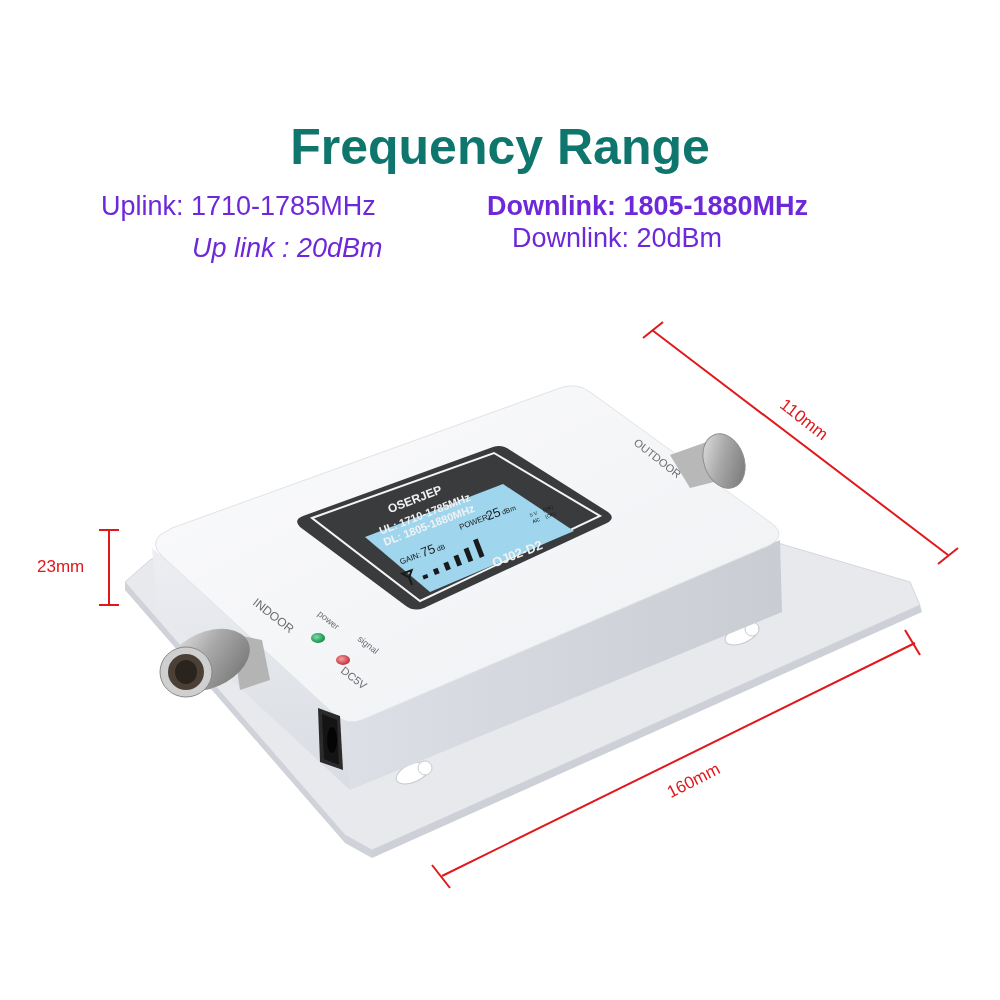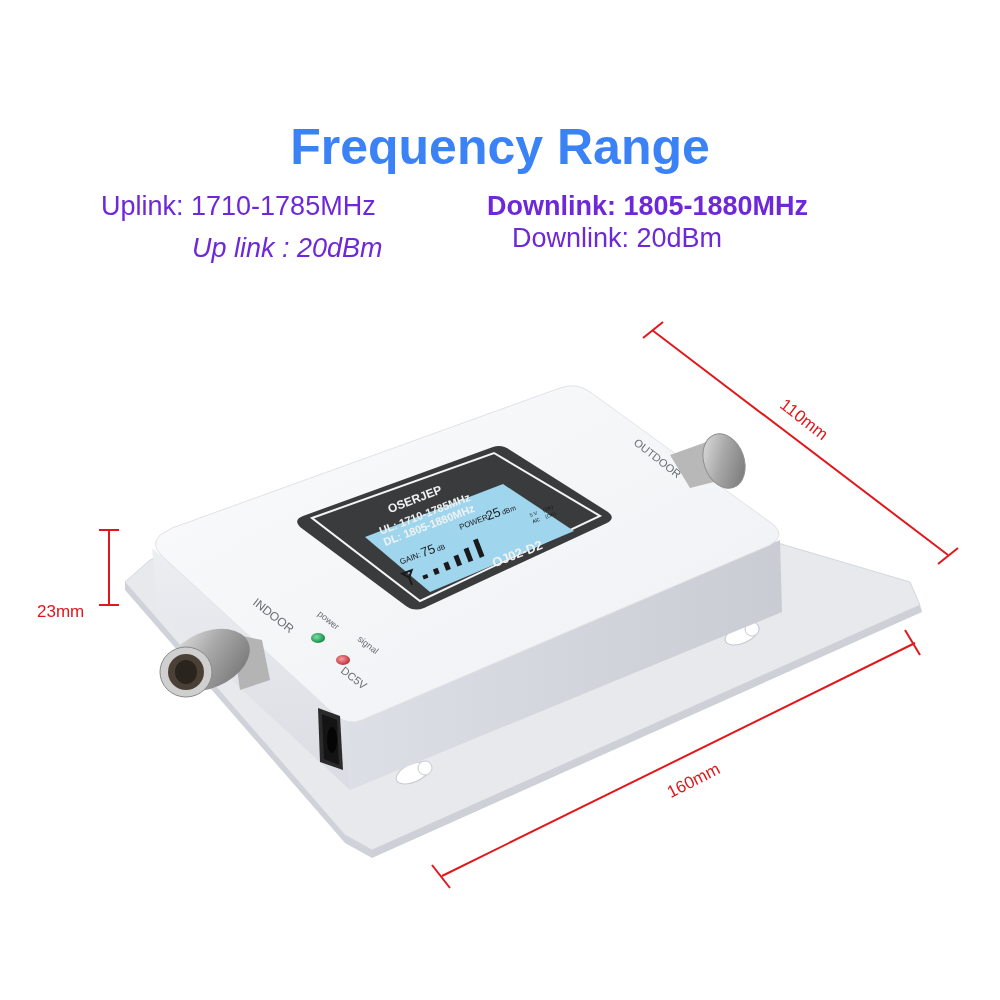--- a/index.html
+++ b/index.html
@@ -1,17 +1,17 @@
 <!DOCTYPE html>
 <html><head>
 <meta charset="utf-8">
 <style>
   html, body { margin:0; padding:0; background:#ffffff; }
   body { width:1000px; height:1000px; position:relative; overflow:hidden; font-family:"Liberation Sans", sans-serif; }
-  .title { position:absolute; left:0; width:1000px; top:118px; text-align:center; font-size:50px; font-weight:bold; color:#3b82f6; letter-spacing:0px; }
+  .title { position:absolute; left:0; width:1000px; top:118px; text-align:center; font-size:50px; font-weight:bold; color:#0f766e; letter-spacing:0px; }
   .spec { position:absolute; font-size:27px; color:#6d28d9; white-space:nowrap; }
   .dim-label { position:absolute; color:#e0181c; font-size:17px; white-space:nowrap; transform-origin:left top; }
   svg.scene { position:absolute; left:0; top:0; }
   .lcd-text { font-family:"Liberation Sans", sans-serif; }
 </style>
 </head>
 <body>
 
 <div class="title">Frequency Range</div>
 <div class="spec" style="left:101px; top:191px;">Uplink: 1710-1785MHz</div>
@@ -149,13 +149,13 @@
 
   <g stroke="#e0181c" stroke-width="2">
     <line x1="109" y1="530" x2="109" y2="605"></line>
     <line x1="99" y1="530" x2="119" y2="530"></line>
     <line x1="99" y1="605" x2="119" y2="605"></line>
   </g>
 </svg>
 
 <div class="dim-label" style="left:788px; top:395px; transform:rotate(38deg);">110mm</div>
 <div class="dim-label" style="left:664px; top:785px; transform:rotate(-27deg);">160mm</div>
-<div class="dim-label" style="left:37px; top:557px;margin-top:45px;">23mm</div>
+<div class="dim-label" style="left:37px; top:557px;">23mm</div>
 
 </body></html>

